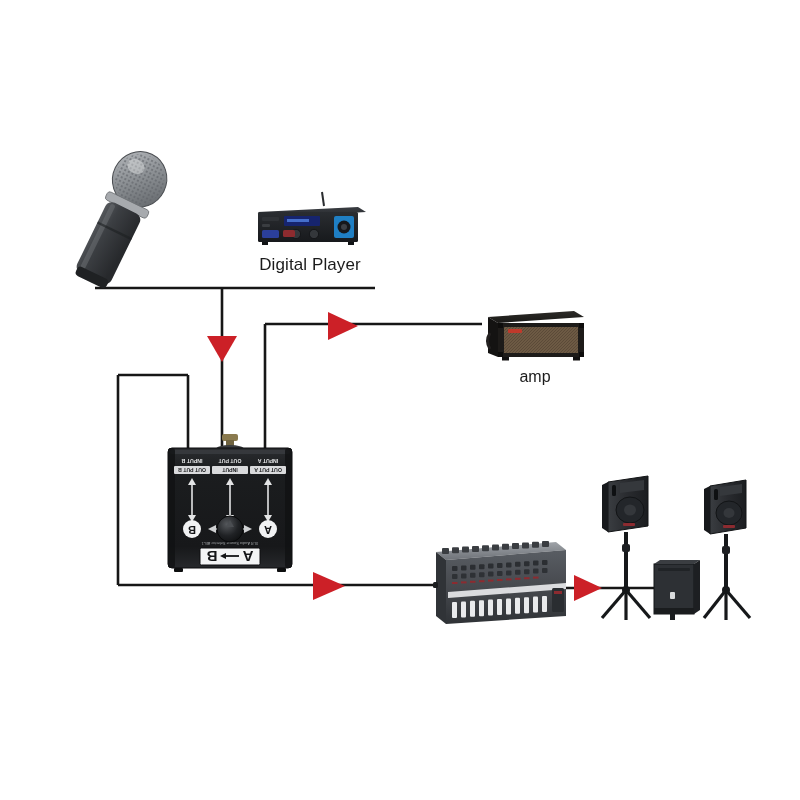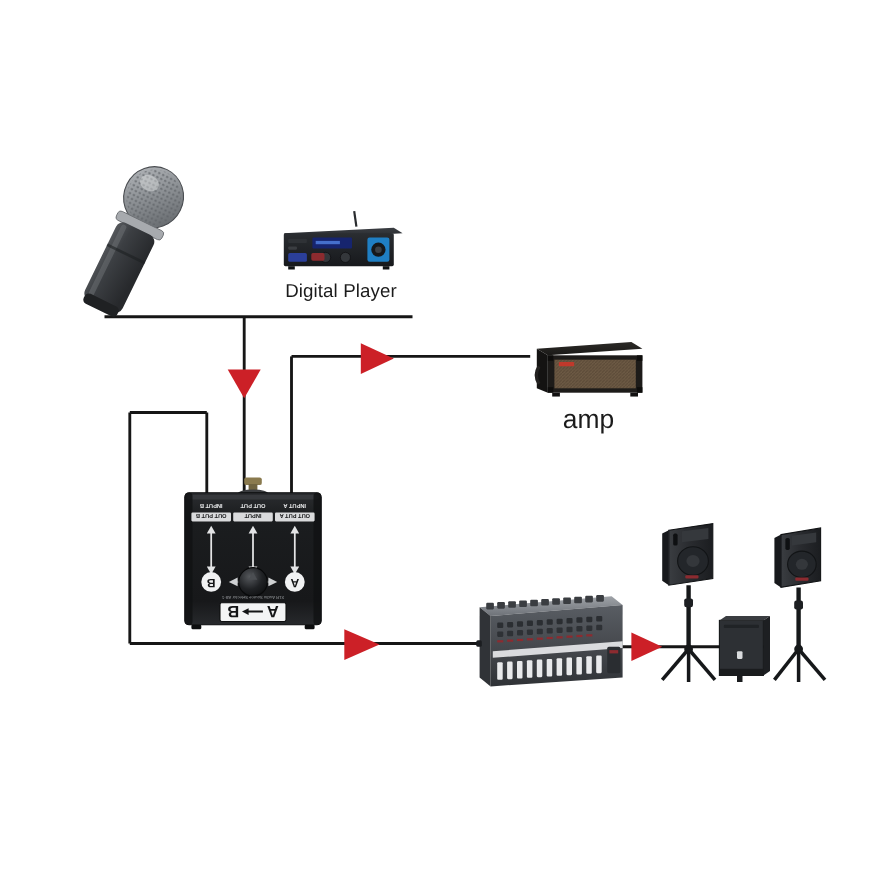--- a/index.html
+++ b/index.html
@@ -31,21 +31,21 @@
     font-family: "Liberation Sans", sans-serif;
     font-weight: 400;
     white-space: nowrap;
   }
   #cap-digital-player {
     left: 200px; top: 255px; width: 220px;
     font-size: 17px; letter-spacing: .1px;
   }
   #cap-amp {
     left: 460px; top: 368px; width: 150px;
-    font-size: 24px;
+    font-size: 16px;
   }
 
   
   #mic-wrap {
     left: 58px; top: 140px; width: 130px; height: 155px;
   }
 
   
   #player-wrap { left: 248px; top: 190px; width: 122px; height: 62px; }
 

